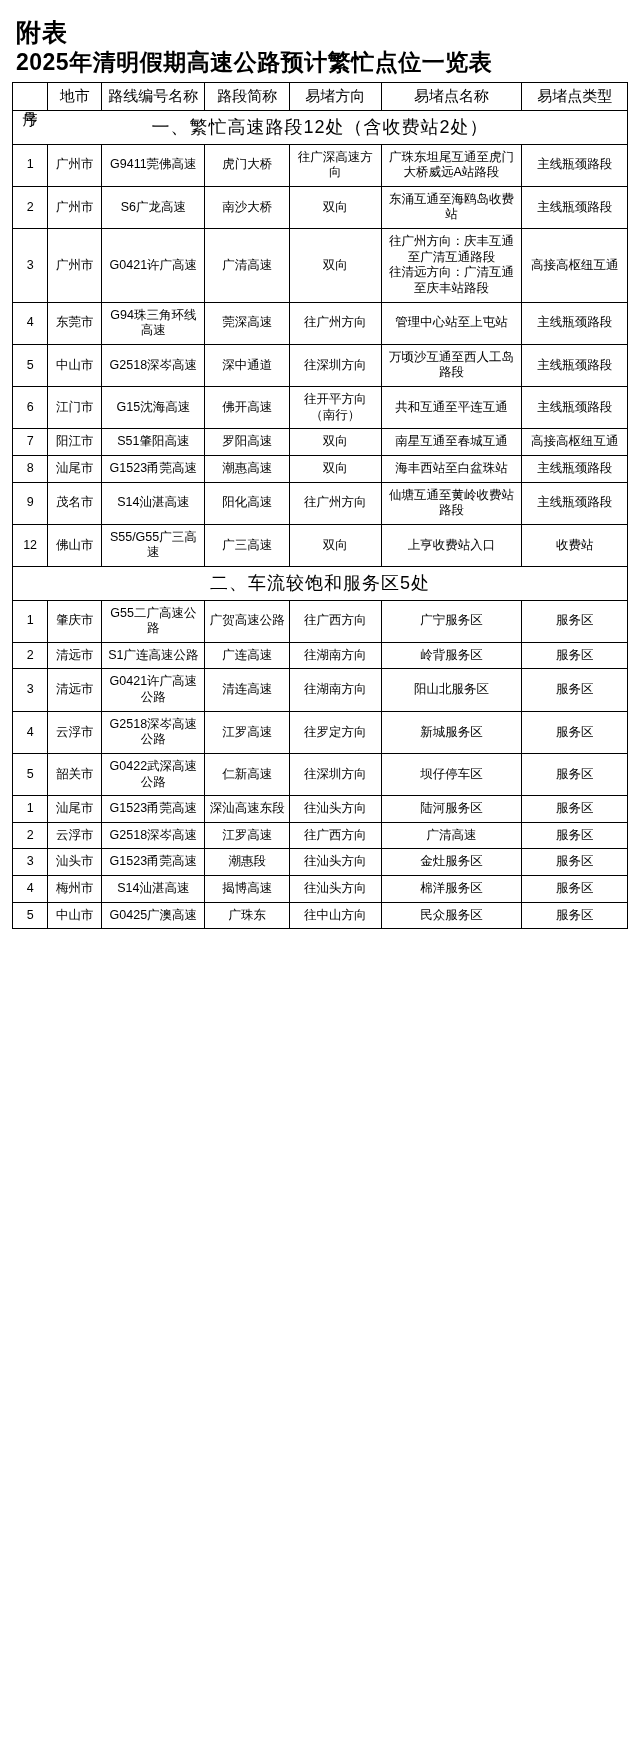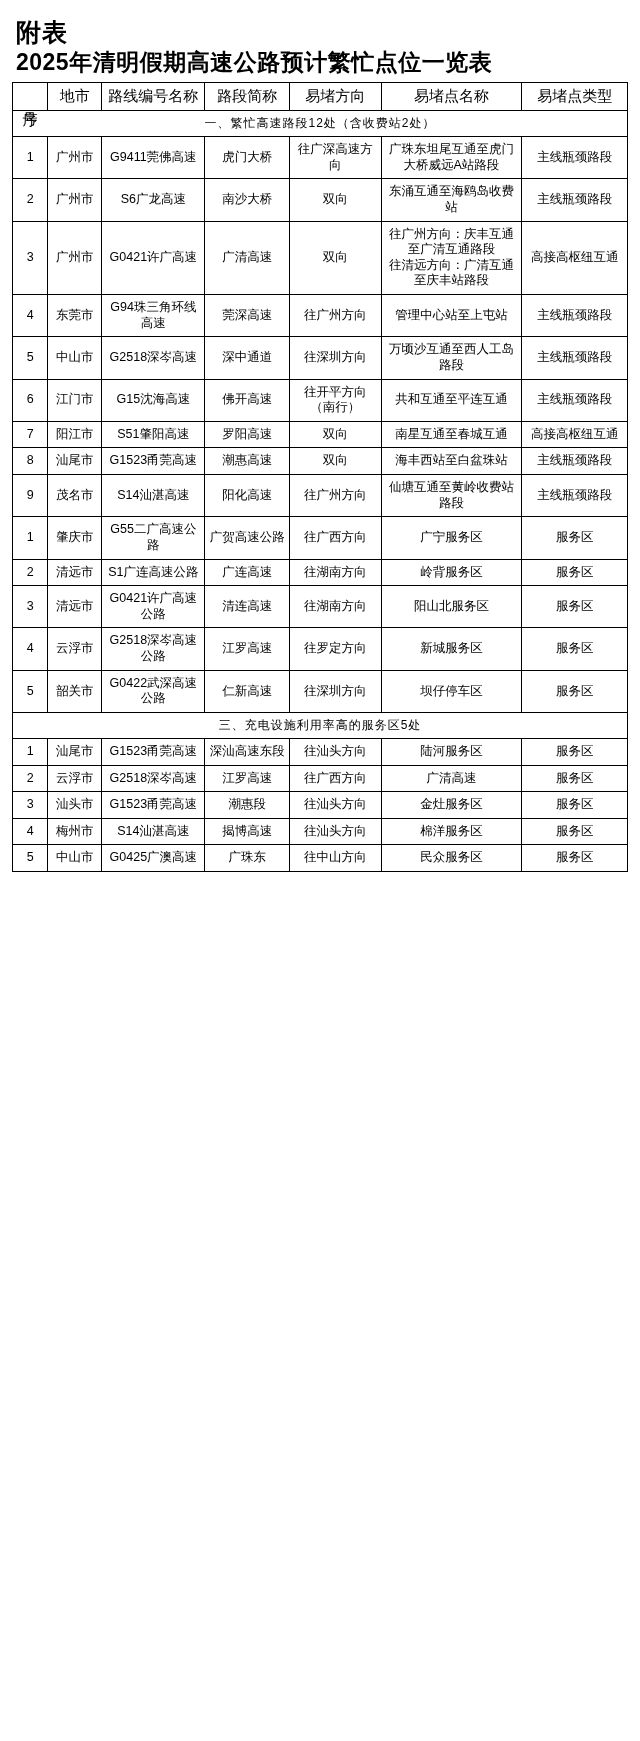--- a/index.html
+++ b/index.html
@@ -51,21 +51,21 @@
     font-size: 15px;
   }
   .col-idx { width: 30px; }
   .col-city { width: 46px; }
   .col-route { width: 88px; }
   .col-short { width: 72px; }
   .col-dir { width: 78px; }
   .col-point { width: 120px; }
   .col-type { width: 90px; }
   .section-row td {
-    font-size: 12px;
+    font-size: 18px;
     padding: 9px 4px;
     letter-spacing: 1px;
     margin-left: 32px;
   }
   .vertical-head {
     writing-mode: vertical-rl;
     text-orientation: upright;
     display: inline-block;
     line-height: 1.05;
     letter-spacing: 1px;
@@ -179,20 +179,32 @@
         <tr>
           <td>9</td>
           <td>茂名市</td>
           <td>S14汕湛高速</td>
           <td>阳化高速</td>
           <td>往广州方向</td>
           <td>仙塘互通至黄岭收费站路段</td>
           <td>主线瓶颈路段</td>
         </tr>
         <tr>
+          <td>12</td>
+          <td>佛山市</td>
+          <td>S55/G55广三高速</td>
+          <td>广三高速</td>
+          <td>双向</td>
+          <td>上亨收费站入口</td>
+          <td>收费站</td>
+        </tr>
+        <tr class="section-row">
+          <td colspan="7">二、车流较饱和服务区5处</td>
+        </tr>
+        <tr>
           <td>1</td>
           <td>肇庆市</td>
           <td>G55二广高速公路</td>
           <td>广贺高速公路</td>
           <td>往广西方向</td>
           <td>广宁服务区</td>
           <td>服务区</td>
         </tr>
         <tr>
           <td>2</td>
@@ -223,23 +235,20 @@
         </tr>
         <tr>
           <td>5</td>
           <td>韶关市</td>
           <td>G0422武深高速公路</td>
           <td>仁新高速</td>
           <td>往深圳方向</td>
           <td>坝仔停车区</td>
           <td>服务区</td>
         </tr>
-        <tr class="section-row">
-          <td colspan="7">三、充电设施利用率高的服务区5处</td>
-        </tr>
         <tr>
           <td>1</td>
           <td>汕尾市</td>
           <td>G1523甬莞高速</td>
           <td>深汕高速东段</td>
           <td>往汕头方向</td>
           <td>陆河服务区</td>
           <td>服务区</td>
         </tr>
         <tr>

